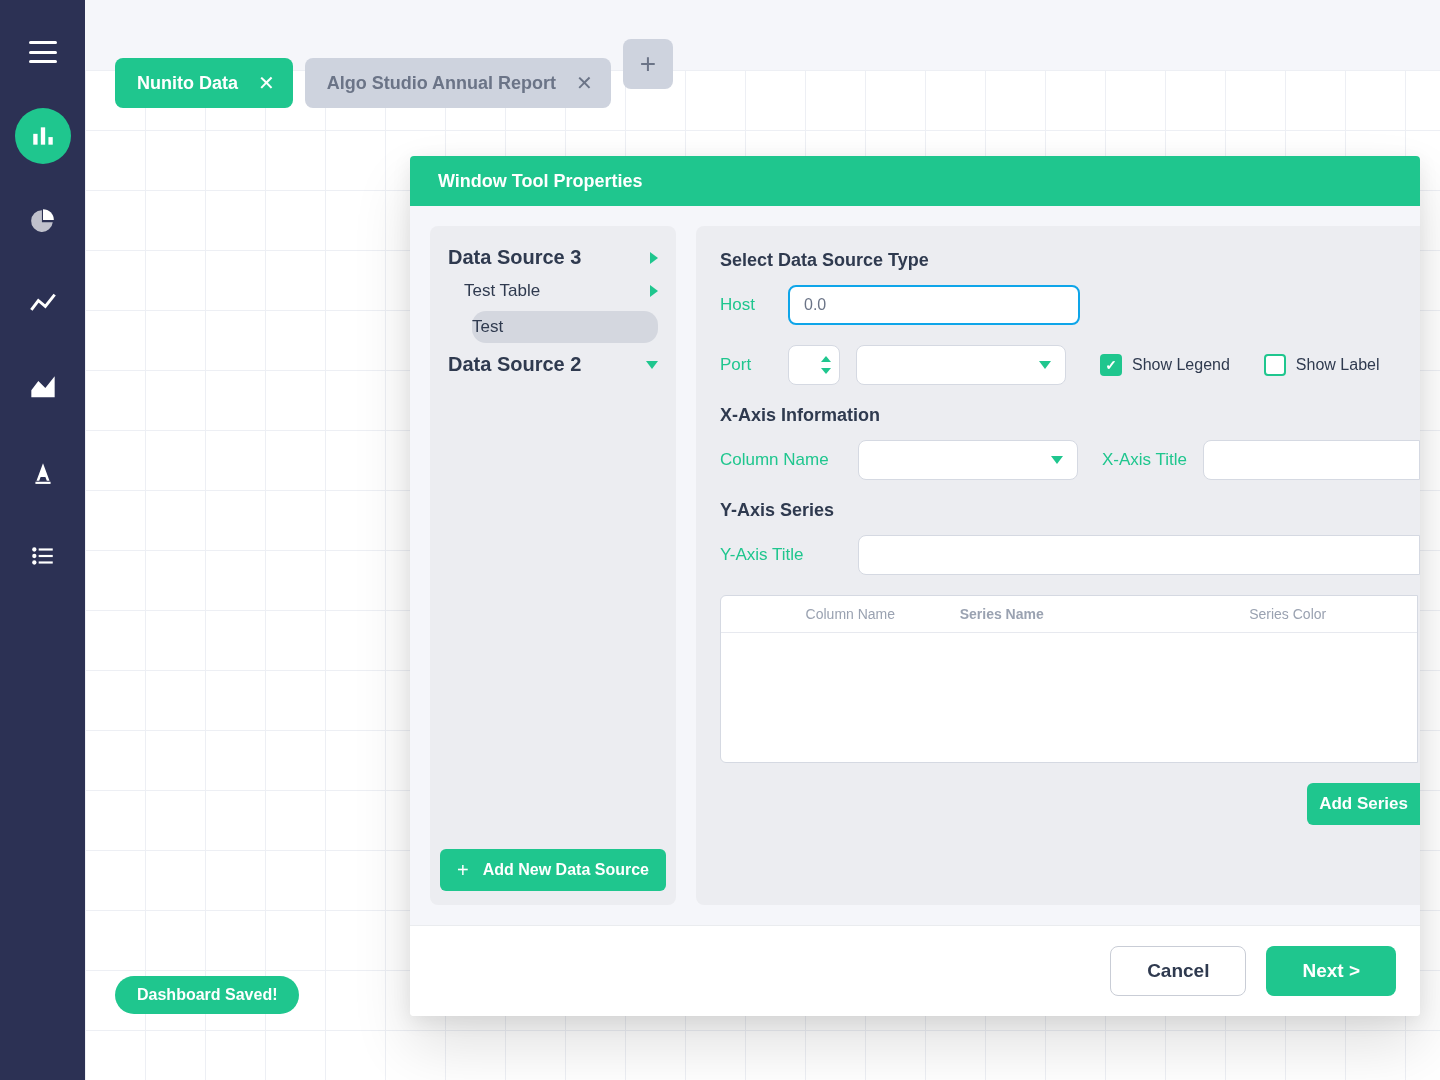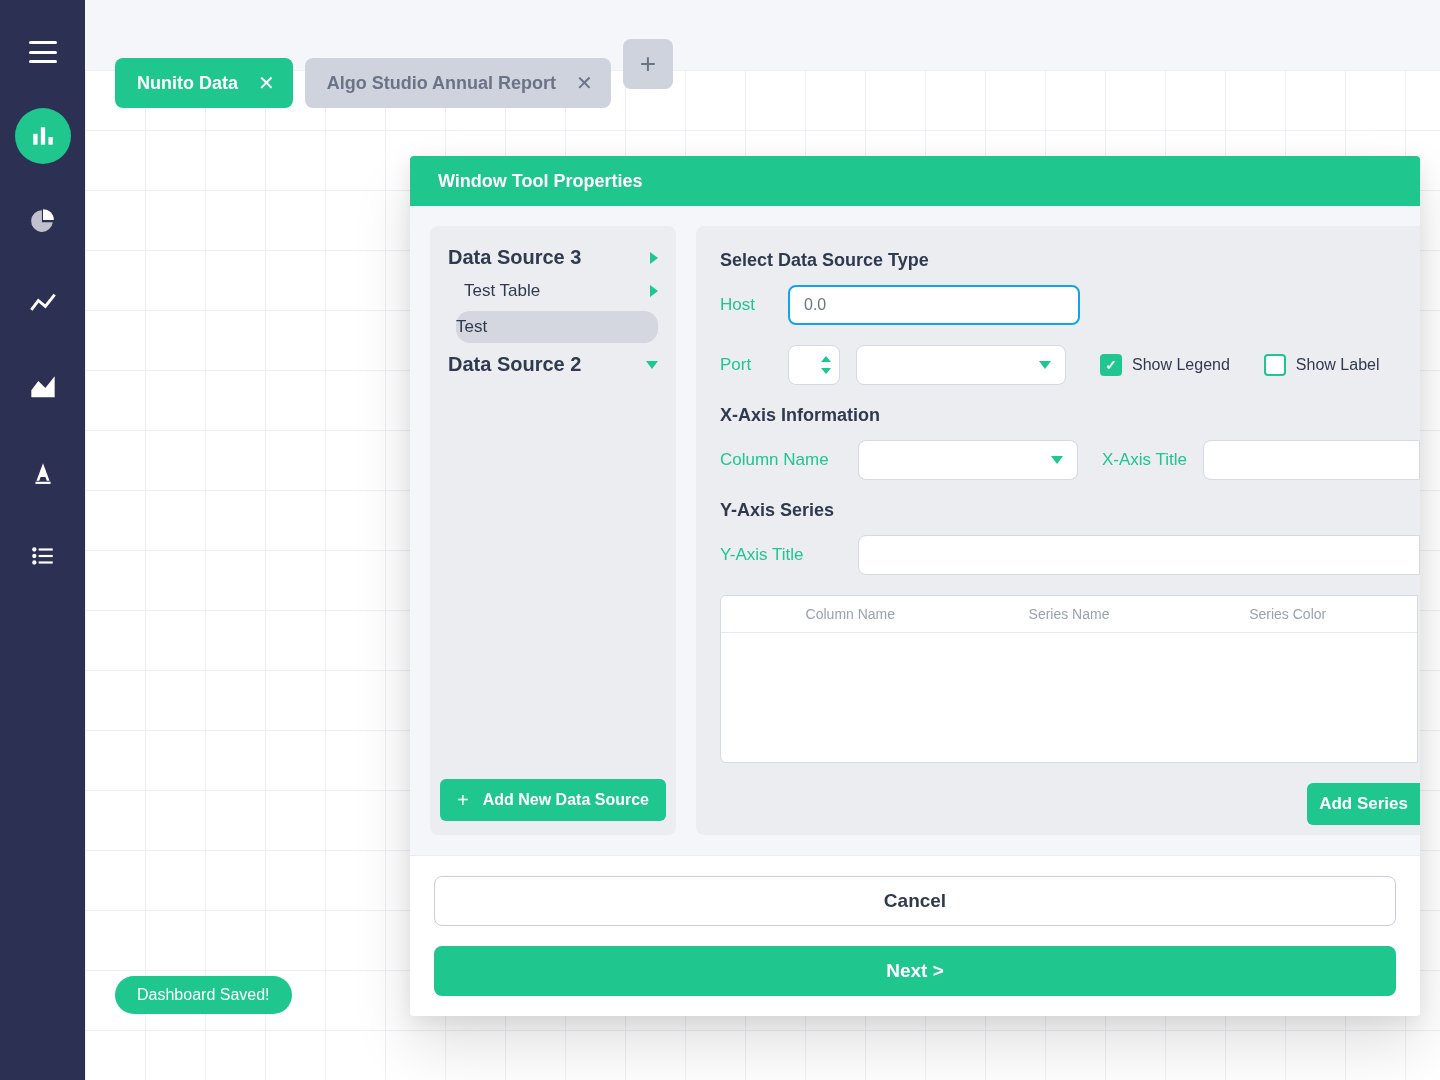--- a/index.html
+++ b/index.html
@@ -75,21 +75,21 @@
       linear-gradient(#EDEFF4 1px, transparent 1px),
       linear-gradient(90deg, #EDEFF4 1px, transparent 1px);
     background-size: 60px 60px;
   }
 
   
   .toast {
     position:absolute;
     left:115px; bottom:66px;
     background:#1FC68E; color:#fff;
-    font-size:16px; font-weight:400;
+    font-size:16px; font-weight:700;
     padding: 10px 22px;
     border-radius: 999px;
   }
 
   
   .modal {
     position:absolute;
     left:410px; top:156px;
     width:1010px; height:860px;
     display:flex; flex-direction:column;
@@ -121,21 +121,21 @@
     display:flex; align-items:center; justify-content:space-between;
     padding:6px 8px;
     font-weight:700; font-size:20px; color:#2F3A4F;
   }
   .ds-sub {
     display:flex; align-items:center; justify-content:space-between;
     padding:6px 8px 6px 24px;
     font-size:17px; color:#2F3A4F;
   }
   .ds-leaf {
-    margin:4px 8px 4px 16px;
+    margin:4px 8px 4px 32px;
     background:#D4D7DF;
     padding:6px 0; font-size:17px; color:#2F3A4F;
     border-radius:14px;
   }
   .caret-right {
     width:0;height:0;border-top:6px solid transparent;border-bottom:6px solid transparent;border-left:8px solid #1FC68E;
   }
   .caret-down {
     width:0;height:0;border-left:6px solid transparent;border-right:6px solid transparent;border-top:8px solid #1FC68E;
   }
@@ -189,36 +189,35 @@
 
   .series-table {
     background:#fff; border:1px solid #D5D9E2; border-radius:6px 0 0 6px;
     height:168px; margin-top:8px; width: calc(100% - 2px);
   }
   .series-head {
     display:flex; padding:10px 20px; color:#9AA2B1; font-size:14px;
     border-bottom:1px solid #E7E9EF;
   }
   .series-head div:nth-child(1){flex:1; text-align:center;}
-  .series-head div:nth-child(2){flex:1; text-align:center;}
+  .series-head div:nth-child(2){flex:1; font-weight:bold;}
   .series-head div:nth-child(3){flex:1; text-align:center;}
 
   .add-series-btn {
     margin-top:20px; float:right;
     background:#1FC68E; color:#fff; border:none;
     height:42px; padding:0 12px; border-radius:6px 0 0 6px;
     font-size:17px; font-weight:700; cursor:pointer;
   }
 
   
   .modal-footer {
     background:#fff; padding:20px 24px;
     display:flex; justify-content:flex-end; gap:20px;
     border-top:1px solid #EAECEF;
-    flex-direction:column;
   }
   .btn {
     height:50px; padding:0 36px; border-radius:8px;
     font-size:19px; font-weight:600; cursor:pointer;
   }
   .btn-outline { background:#fff; border:1px solid #C9CDD6; color:#2F3A4F; }
   .btn-primary { background:#1FC68E; border:none; color:#fff; }
 </style>
 </head>
 <body>

